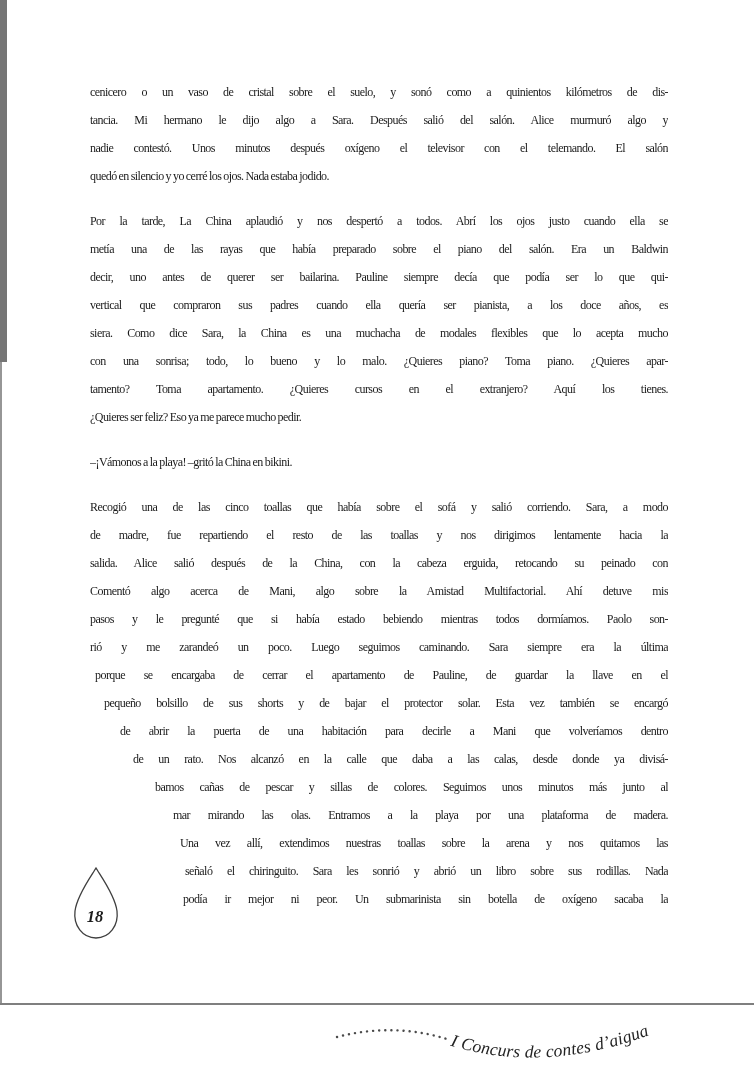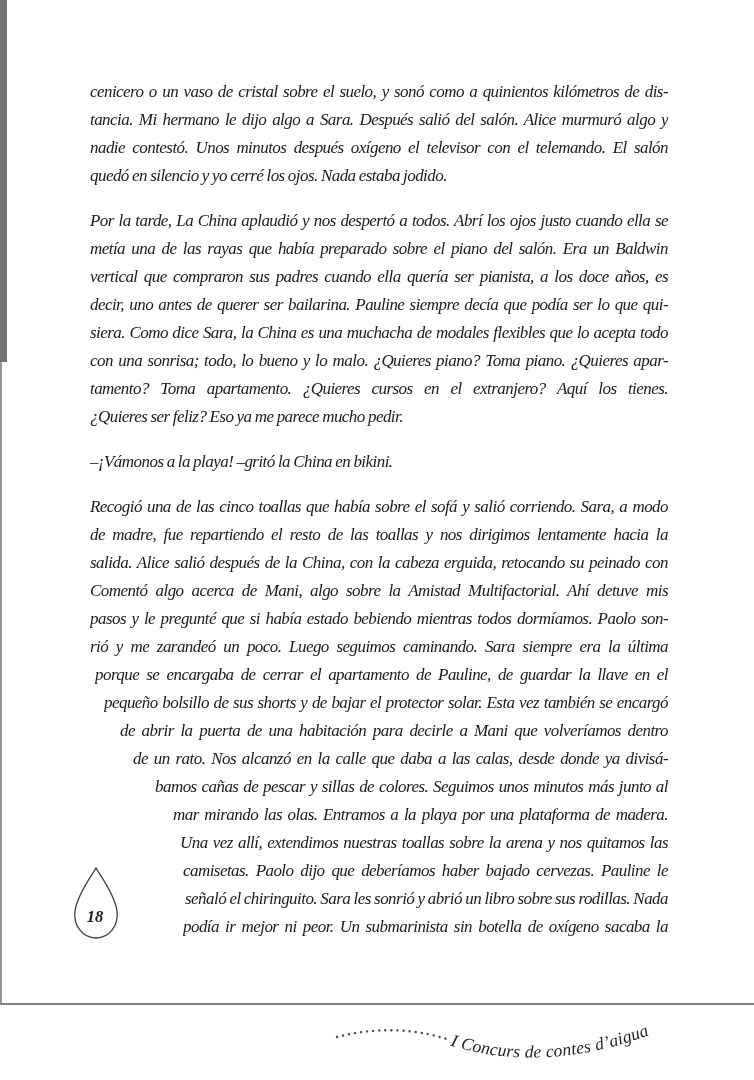--- a/index.html
+++ b/index.html
@@ -15,21 +15,21 @@
     background: #969696;
   }
   .edge-bar {
     position: absolute; left: 0; top: 0; width: 7px; height: 362px;
     background: #757575;
   }
 
   
   .body-text {
     position: absolute; left: 90px; top: 78px; width: 578px;
-    font-style: italic; font-size: 17px; color: #1b1b1b;
+    font-size: 12px; color: #1b1b1b;
     letter-spacing: -0.55px; word-spacing: -0.5px;
   }
   .para + .para { margin-top: 17px; }
   .line {
     line-height: 28px; height: 28px; white-space: normal;
     text-align: justify; overflow: hidden;
   }
   .line.just { text-align-last: justify; }
 
   
@@ -63,23 +63,23 @@
   <div class="body-text">
       <div class="para">
         <div class="line just" style="margin-left: 0px;">cenicero o un vaso de cristal sobre el suelo, y sonó como a quinientos kilómetros de dis-</div>
         <div class="line just" style="margin-left: 0px;">tancia. Mi hermano le dijo algo a Sara. Después salió del salón. Alice murmuró algo y</div>
         <div class="line just" style="margin-left: 0px;">nadie contestó. Unos minutos después oxígeno el televisor con el telemando. El salón</div>
         <div class="line" style="margin-left: 0px;">quedó en silencio y yo cerré los ojos. Nada estaba jodido.</div>
       </div>
       <div class="para">
         <div class="line just" style="margin-left: 0px;">Por la tarde, La China aplaudió y nos despertó a todos. Abrí los ojos justo cuando ella se</div>
         <div class="line just" style="margin-left: 0px;">metía una de las rayas que había preparado sobre el piano del salón. Era un Baldwin</div>
+        <div class="line just" style="margin-left: 0px;">decir, uno antes de querer ser bailarina. Pauline siempre decía que podía ser lo que qui-</div>
         <div class="line just" style="margin-left: 0px;">vertical que compraron sus padres cuando ella quería ser pianista, a los doce años, es</div>
-        <div class="line just" style="margin-left: 0px;">decir, uno antes de querer ser bailarina. Pauline siempre decía que podía ser lo que qui-</div>
-        <div class="line just" style="margin-left: 0px;">siera. Como dice Sara, la China es una muchacha de modales flexibles que lo acepta todo</div>
+        <div class="line just" style="margin-left: 0px;">siera. Como dice Sara, la China es una muchacha de modales flexibles que lo acepta mucho</div>
         <div class="line just" style="margin-left: 0px;">con una sonrisa; todo, lo bueno y lo malo. ¿Quieres piano? Toma piano. ¿Quieres apar-</div>
         <div class="line just" style="margin-left: 0px;">tamento? Toma apartamento. ¿Quieres cursos en el extranjero? Aquí los tienes.</div>
         <div class="line" style="margin-left: 0px;">¿Quieres ser feliz? Eso ya me parece mucho pedir.</div>
       </div>
       <div class="para">
         <div class="line" style="margin-left: 0px;">–¡Vámonos a la playa! –gritó la China en bikini.</div>
       </div>
       <div class="para">
         <div class="line just" style="margin-left: 0px;">Recogió una de las cinco toallas que había sobre el sofá y salió corriendo. Sara, a modo</div>
         <div class="line just" style="margin-left: 0px;">de madre, fue repartiendo el resto de las toallas y nos dirigimos lentamente hacia la</div>
@@ -87,21 +87,20 @@
         <div class="line just" style="margin-left: 0px;">Comentó algo acerca de Mani, algo sobre la Amistad Multifactorial. Ahí detuve mis</div>
         <div class="line just" style="margin-left: 0px;">pasos y le pregunté que si había estado bebiendo mientras todos dormíamos. Paolo son-</div>
         <div class="line just" style="margin-left: 0px;">rió y me zarandeó un poco. Luego seguimos caminando. Sara siempre era la última</div>
         <div class="line just" style="margin-left: 5px;">porque se encargaba de cerrar el apartamento de Pauline, de guardar la llave en el</div>
         <div class="line just" style="margin-left: 14px;">pequeño bolsillo de sus shorts y de bajar el protector solar. Esta vez también se encargó</div>
         <div class="line just" style="margin-left: 30px;">de abrir la puerta de una habitación para decirle a Mani que volveríamos dentro</div>
         <div class="line just" style="margin-left: 43px;">de un rato. Nos alcanzó en la calle que daba a las calas, desde donde ya divisá-</div>
         <div class="line just" style="margin-left: 65px;">bamos cañas de pescar y sillas de colores. Seguimos unos minutos más junto al</div>
         <div class="line just" style="margin-left: 83px;">mar mirando las olas. Entramos a la playa por una plataforma de madera.</div>
         <div class="line just" style="margin-left: 90px;">Una vez allí, extendimos nuestras toallas sobre la arena y nos quitamos las</div>
-        <div class="line just" style="margin-left: 93px;">camisetas. Paolo dijo que deberíamos haber bajado cervezas. Pauline le</div>
         <div class="line just" style="margin-left: 95px;">señaló el chiringuito. Sara les sonrió y abrió un libro sobre sus rodillas. Nada</div>
         <div class="line just" style="margin-left: 93px;">podía ir mejor ni peor. Un submarinista sin botella de oxígeno sacaba la</div>
       </div>
     </div>
 
   <div class="drop-wrap">
     <svg width="56" height="78" viewBox="0 0 56 78">
       <path d="M 28 3 C 24 10 9 30 7 46 C 5.2 60.5 14.5 73 28 73 C 41.5 73 50.8 60.5 49 46 C 47 30 32 10 28 3 Z" fill="#ffffff" stroke="#3f3f3f" stroke-width="1.3"></path>
       <text class="drop-num" x="27" y="57" text-anchor="middle">18</text>
     </svg>

